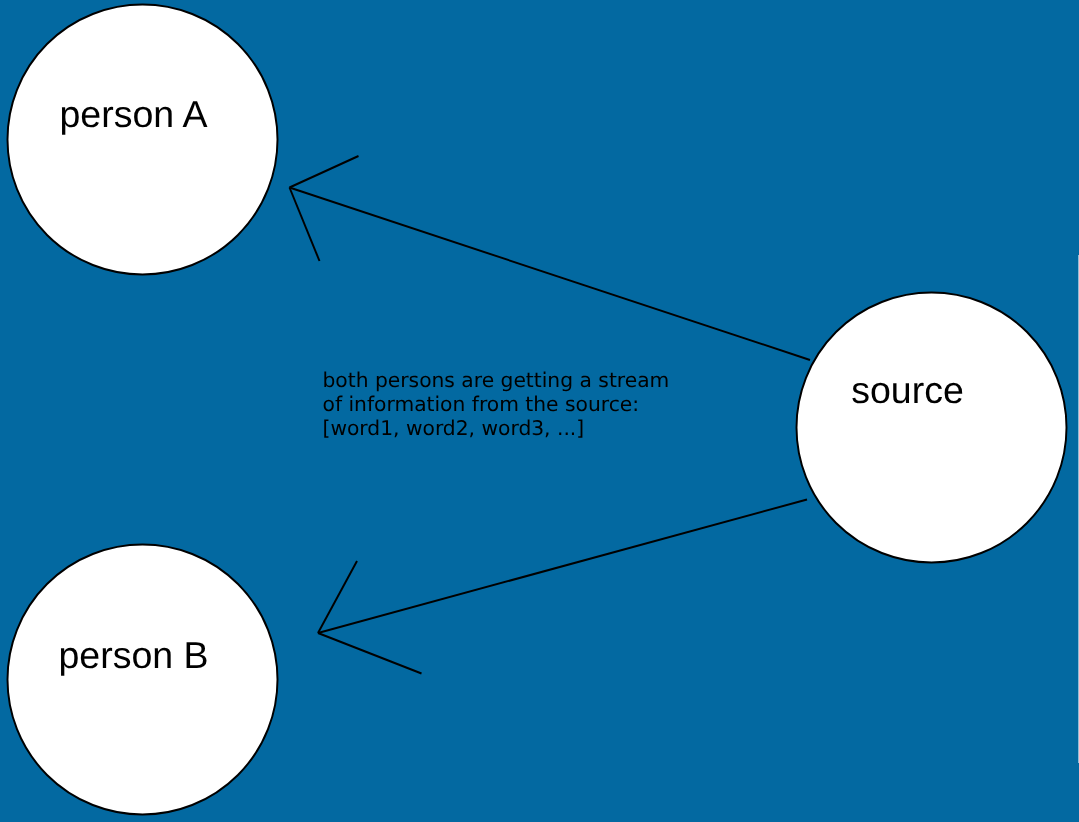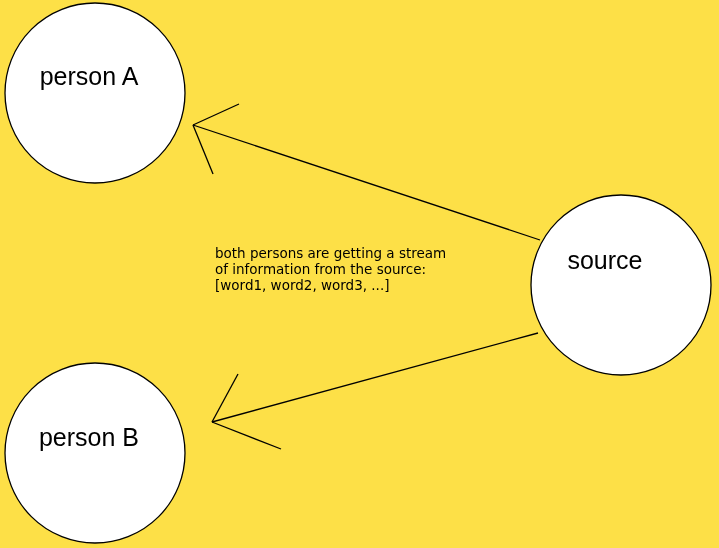--- a/index.html
+++ b/index.html
@@ -8,21 +8,21 @@
     padding: 0;
     background: #ffffff;
   }
   body {
     font-family: "Liberation Sans", sans-serif;
   }
   #canvas {
     position: relative;
     width: 719px;
     height: 548px;
-    background: #fde047;
+    background: #0369a1;
     overflow: hidden;
   }
   #diagram-svg {
     position: absolute;
     left: 0;
     top: 0;
     width: 719px;
     height: 548px;
   }
   .node-label {

